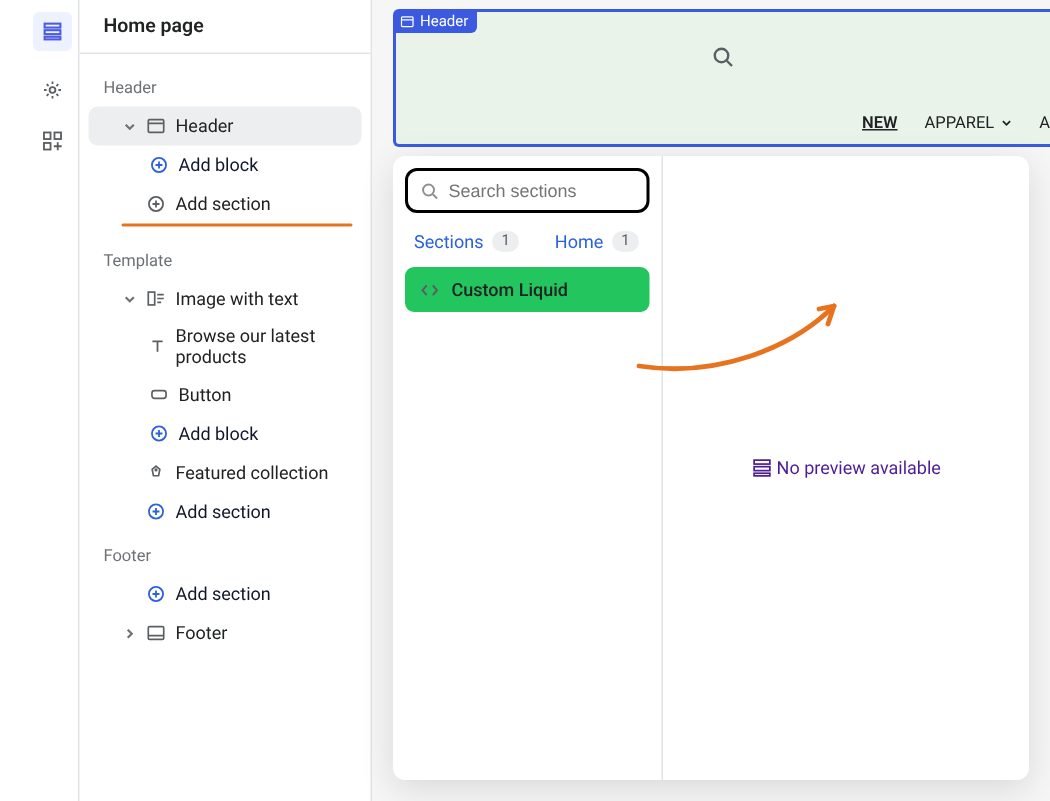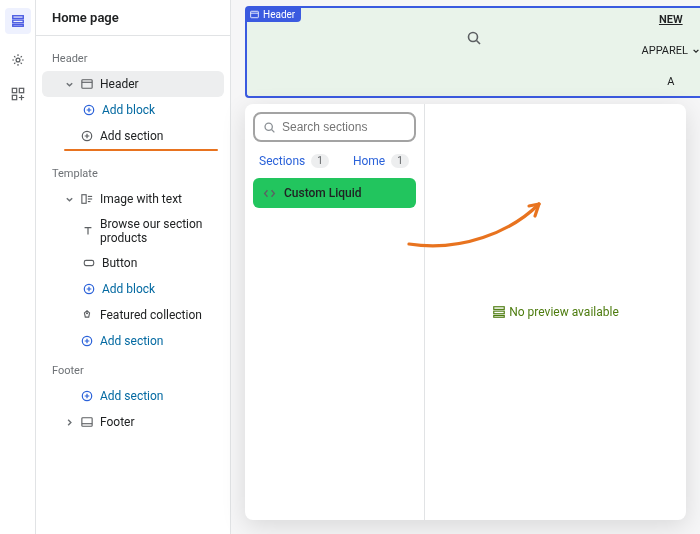--- a/index.html
+++ b/index.html
@@ -1,56 +1,56 @@
 <!DOCTYPE html>
 <html><head>
 <meta charset="utf-8">
 <style>
   * { box-sizing: border-box; margin: 0; padding: 0; }
   body { font-family: -apple-system, BlinkMacSystemFont, "Segoe UI", Roboto, sans-serif; font-size: 13px; color: #202223; background: #fff; width: 700px; height: 534px; overflow: hidden; position: relative; }
-  .app { display: flex; height: 100%; }
+  .app { display: flex; height: 100%; margin-left: 17px; }
   
   .rail { width: 36px; border-right: 1px solid #e1e3e5; display: flex; flex-direction: column; align-items: center; padding-top: 8px; gap: 18px; }
   .rail-icon { width: 16px; height: 16px; color: #5c5f62; display:flex; align-items:center; justify-content:center; }
   .rail-icon.active { color: #4b5be2; }
   .rail-icon.active-bg { background:#eef1fe; border-radius:4px; padding:6px; width:26px; height:26px; }
   
   .panel { width: 195px; border-right: 1px solid #e1e3e5; display:flex; flex-direction:column; overflow:hidden; }
   .panel-title { font-weight:600; font-size:13px; padding:10px 16px 10px; border-bottom:1px solid #e1e3e5; }
   .panel-body { padding: 6px 6px 12px 6px; overflow:auto; }
   .section-label { font-size:11px; color:#6d7175; padding:10px 10px 6px; }
   .row { display:flex; align-items:center; gap:6px; padding:5px 6px; border-radius:6px; min-height:26px; }
   .row .caret { width:10px; display:inline-flex; justify-content:center; color:#8c9196; flex:0 0 10px; }
   .row .ic { width:14px; height:14px; color:#5c5f62; display:inline-flex; align-items:center; justify-content:center; }
   .row .txt { font-size:12px; }
   .row.selected { background:#edeeef; }
-  .row.link .txt { color:#0369a1; }
+  .row.link .txt { color:#0f172a; }
   .row.link .ic { color:#2b62d9; }
   .indent1 { padding-left:22px; }
   .indent3 { padding-left:40px; }
   .underline-orange { height:2px; background:#e8731f; margin:0 6px 6px 22px; border-radius:2px; }
   
   .stage { flex:1; position:relative; background:#f6f6f7; }
   .preview-frame { position:absolute; top:6px; left:14px; right:0; height:92px; background:#e9f3ea; border:2px solid #3b5ae0; border-right:none; border-radius:4px 0 0 4px; }
   .tag { position:absolute; top:-1px; left:-1px; background:#3b5ae0; color:#fff; font-size:10px; padding:2px 6px 2px 4px; border-radius:3px 0 4px 0; display:flex; align-items:center; gap:4px; }
   .preview-search { position:absolute; top:22px; left:50%; transform:translateX(-50%); color:#5c5f62; }
-  .preview-nav { position:absolute; bottom:8px; right:0; display:flex; gap:18px; align-items:center; font-size:11px; color:#202223;flex-direction:column; }
+  .preview-nav { position:absolute; bottom:8px; right:0; display:flex; gap:18px; align-items:center; font-size:11px; color:#202223; }
   .preview-nav .new { text-decoration:underline; font-weight:600; }
   .preview-nav .item { display:flex; align-items:center; gap:4px; }
   
   .popover { position:absolute; top:104px; left:14px; right:14px; bottom:14px; background:#fff; border-radius:8px; box-shadow:0 6px 24px rgba(0,0,0,0.12); display:flex; overflow:hidden; }
   .pop-left { width:180px; border-right:1px solid #e1e3e5; display:flex; flex-direction:column; }
-  .pop-search { margin:8px; border:2px solid #a3a3a3; border-radius:8px; padding:6px 8px; display:flex; align-items:center; gap:6px; }
+  .pop-search { margin:8px; border:2px solid #000000; border-radius:8px; padding:6px 8px; display:flex; align-items:center; gap:6px; }
   .pop-search input { border:none; outline:none; font-size:12px; flex:1; background:transparent; }
   .search-ic { color:#8c9196; }
   .tabs { display:flex; gap:24px; padding:4px 14px 10px; font-size:12px; color:#2b62d9; }
   .tabs .tab { display:flex; align-items:center; gap:6px; }
   .badge { background:#edeeef; color:#5c5f62; border-radius:8px; padding:0 6px; font-size:10px; line-height:14px; }
   .result { margin:0 8px; background:#22c55e; border-radius:6px; padding:8px 10px; display:flex; align-items:center; gap:8px; font-size:12px; font-weight:500; }
-  .pop-right { flex:1; display:flex; align-items:center; justify-content:center; color:#4d7c0f; font-size:12px; gap:3px; }
+  .pop-right { flex:1; display:flex; align-items:center; justify-content:center; color:#4c1d95; font-size:12px; gap:3px; }
   
   .arrow { position:absolute; top:192px; left:170px; width:160px; height:70px; pointer-events:none; }
   svg { display:block; }
 </style>
 </head>
 <body>
 
 <div class="app">
 
   <div class="rail">
@@ -137,21 +137,21 @@
         </span>
         <span class="txt">Image with text</span>
       </div>
 
       <div class="row indent3">
         <span class="ic">
           <svg width="12" height="12" viewBox="0 0 14 14" fill="none" stroke="currentColor" stroke-width="1.4">
               <path d="M3 3h8M7 3v8"></path>
             </svg>
         </span>
-        <span class="txt">Browse our section products</span>
+        <span class="txt">Browse our latest products</span>
       </div>
 
       <div class="row indent3">
         <span class="ic">
           <svg width="12" height="12" viewBox="0 0 14 14" fill="none" stroke="currentColor" stroke-width="1.3">
               <rect x="1.5" y="4" width="11" height="6" rx="2"></rect>
             </svg>
         </span>
         <span class="txt">Button</span>
       </div>

